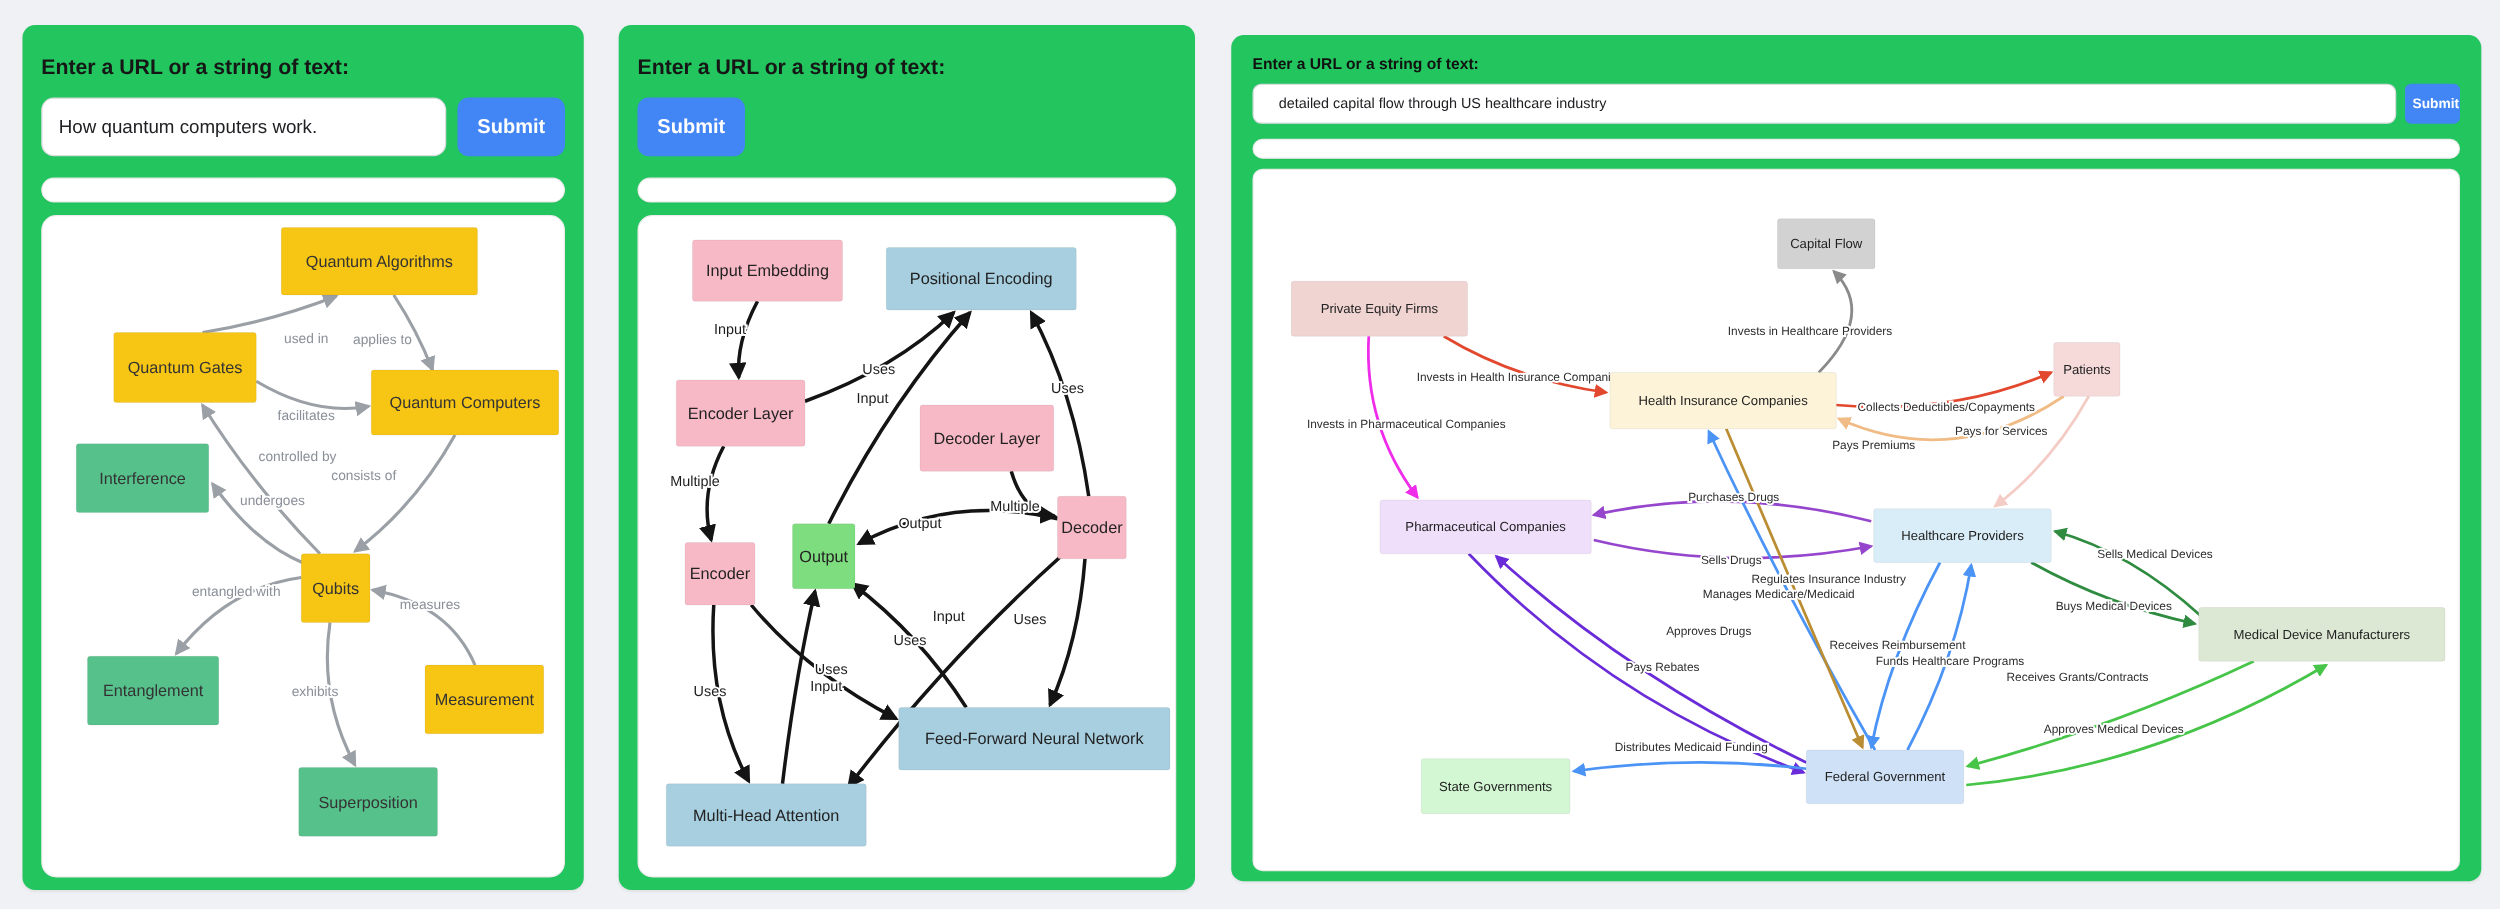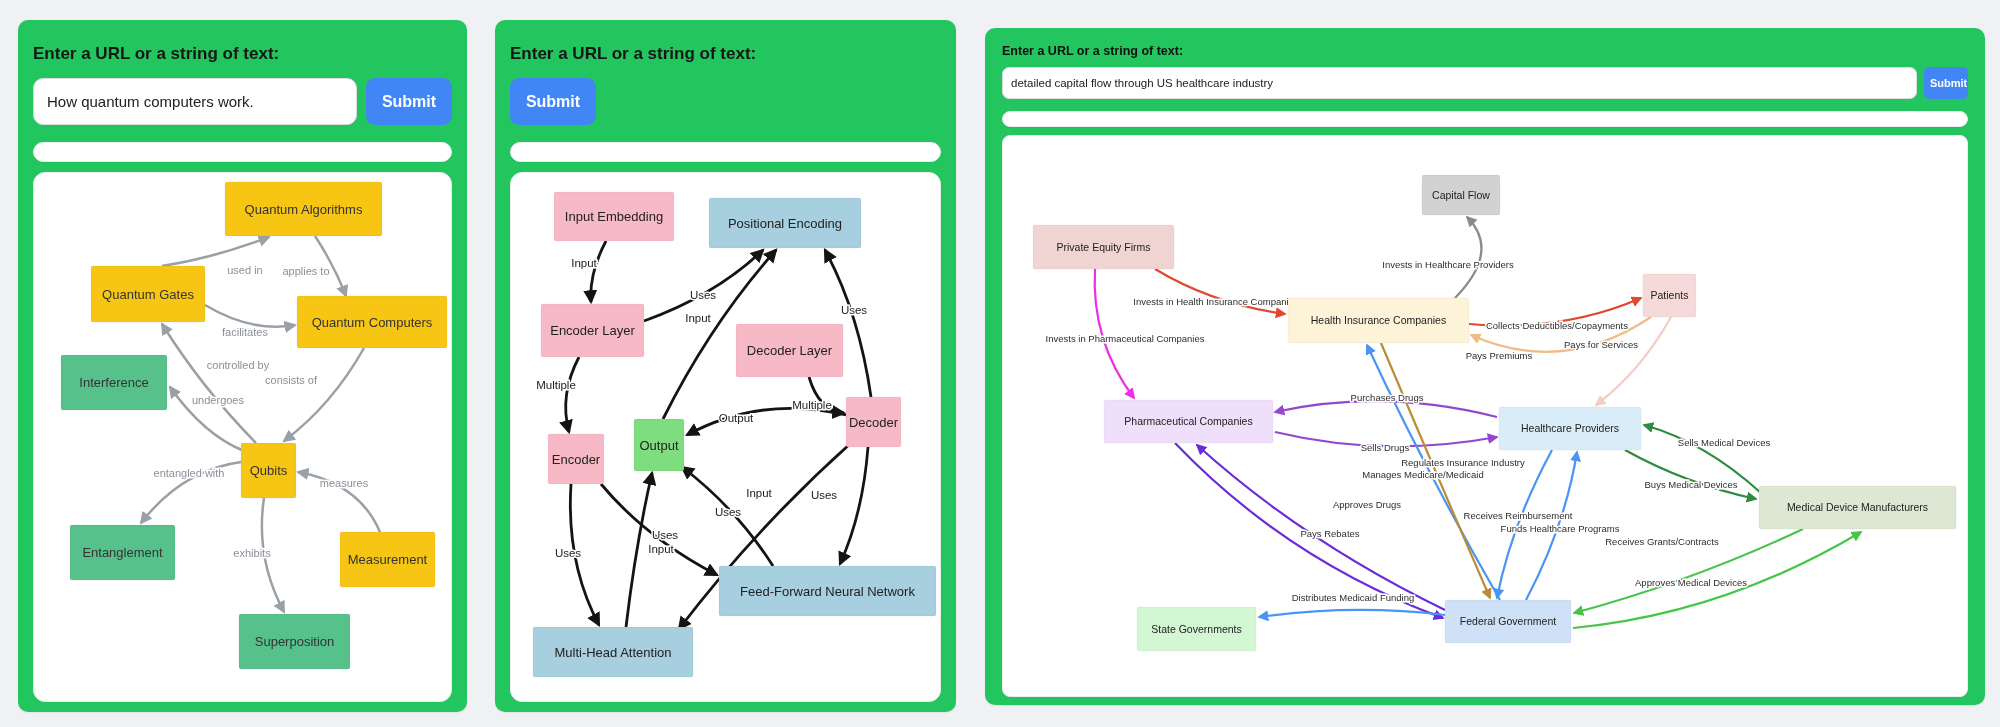--- a/index.html
+++ b/index.html
@@ -37,21 +37,21 @@
   .graph-box{
     margin:10px 15px 0;height:528px;border:1px solid #ececec;border-radius:12px;
     overflow:hidden;background:#fff;
   }
 
   
   .hdr3{font-size:12.5px;font-weight:700;color:#111;margin:16px 17px 9px;}
   .row3{display:flex;gap:7px;margin:0 17px;align-items:center;}
   .inp3{
     flex:1;height:30px;border:1px solid #dadce0;border-radius:7px;
-    padding:0 8px;font-size:11.5px;color:#202124;outline:none;min-width:0;
+    padding:0 20px;font-size:11.5px;color:#202124;outline:none;min-width:0;
     font-family:"Liberation Sans", sans-serif;
   }
   .btn3{
     width:44px;height:32px;background:#4285f4;color:#fff;border:none;
     border-radius:5px;font-size:11px;font-weight:700;cursor:pointer;
     font-family:"Liberation Sans", sans-serif;
   }
   .pill3{height:14px;margin:12px 17px 0;}
   .graph3{margin:8px 17px 0;height:560px;border-radius:8px;}
 

